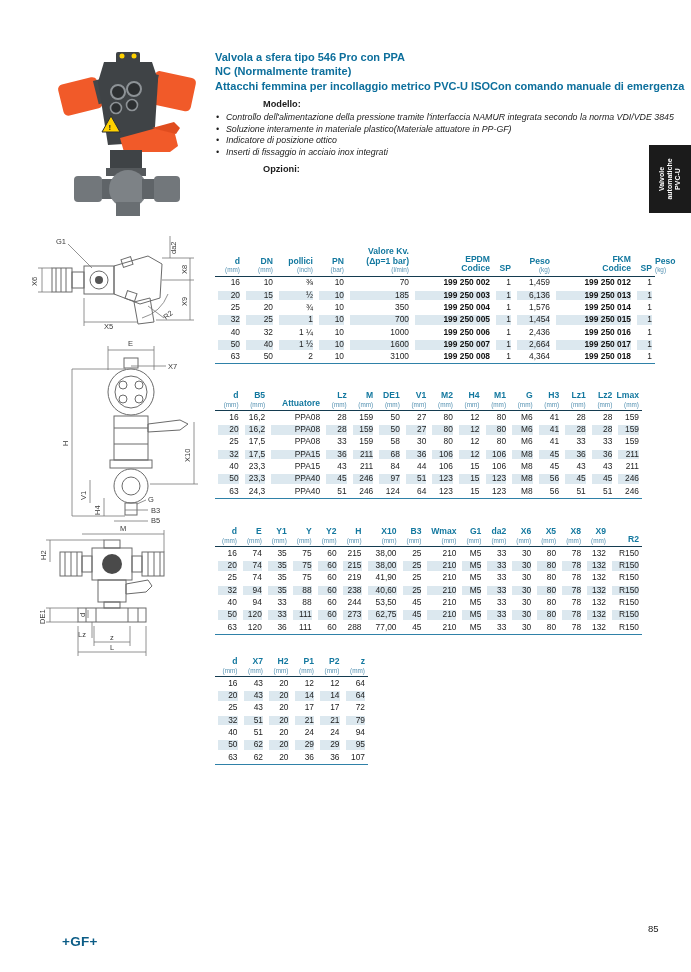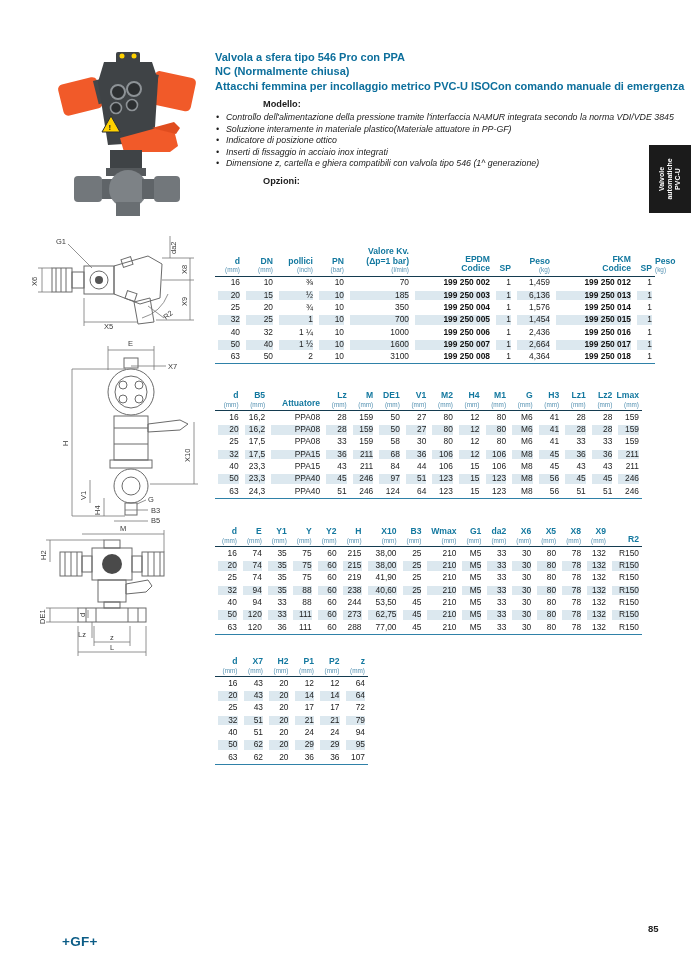--- a/index.html
+++ b/index.html
@@ -42,21 +42,21 @@
 
   
   .side-tab{position:absolute;right:0;top:145px;width:42px;height:68px;background:#1b1b1b;
             display:flex;align-items:center;justify-content:center;}
   .side-tab-text{transform:rotate(-90deg);color:#fff;font-size:7px;font-weight:bold;
                  line-height:8px;text-align:center;white-space:nowrap;}
 
   
   .logo{position:absolute;left:62px;top:934px;color:#0b5c86;font-weight:bold;
         font-size:13.5px;letter-spacing:0.3px;}
-  .page-number{position:absolute;left:648px;top:923px;font-weight:bold;font-size:9.5px;color:#222;}
+  .page-number{position:absolute;left:648px;top:923px;font-weight:normal;font-size:9.5px;color:#222;}
 
   
   .photo{position:absolute;left:52px;top:50px;}
   .drw1{position:absolute;left:30px;top:228px;}
   .drw2{position:absolute;left:30px;top:332px;}
   .drw3{position:absolute;left:30px;top:522px;}
   svg text{font-family:"Liberation Sans",sans-serif;font-size:7.5px;fill:#3a3a3a;}
   .dim{stroke:#777;stroke-width:0.8;fill:none;}
   .geo{stroke:#6b6b6b;stroke-width:1;fill:none;}
 </style>
@@ -237,32 +237,31 @@
       <text x="80" y="118">z</text>
       <line class="dim" x1="48" y1="130" x2="116" y2="130"></line>
       <line class="dim" x1="48" y1="104" x2="48" y2="134"></line>
         <line class="dim" x1="116" y1="104" x2="116" y2="134"></line>
       <text x="80" y="128">L</text>
     </svg>
   </div>
 
   <div class="title-block">
     <div class="title-line">Valvola a sfera tipo 546 Pro con PPA</div>
-    <div class="title-line">NC (Normalmente chiusa)</div>
+    <div class="title-line">NC (Normalmente tramite)</div>
     <div class="title-line">Attacchi femmina per incollaggio metrico  PVC-U ISOCon comando manuale di emergenza</div>
   </div>
 
   <div class="text-block">
     <p class="text-heading">Modello:</p>
     <ul class="bullets">
         <li>Controllo dell'alimentazione della pressione tramite l'interfaccia NAMUR integrata secondo la norma VDI/VDE 3845</li>
         <li>Soluzione interamente in materiale plastico(Materiale attuatore in PP-GF)</li>
         <li>Indicatore di posizione ottico</li>
         <li>Inserti di fissaggio in acciaio inox integrati</li>
-        <li>Dimensione z, cartella e ghiera compatibili con valvola tipo 546 (1^ generazione)</li>
       </ul>
     <p class="text-heading">Opzioni:</p>
   </div>
 
   <div class="tbl tbl1">
     <table>
         <thead>
           <tr>
             <th>
               <div class="h1">d</div>

